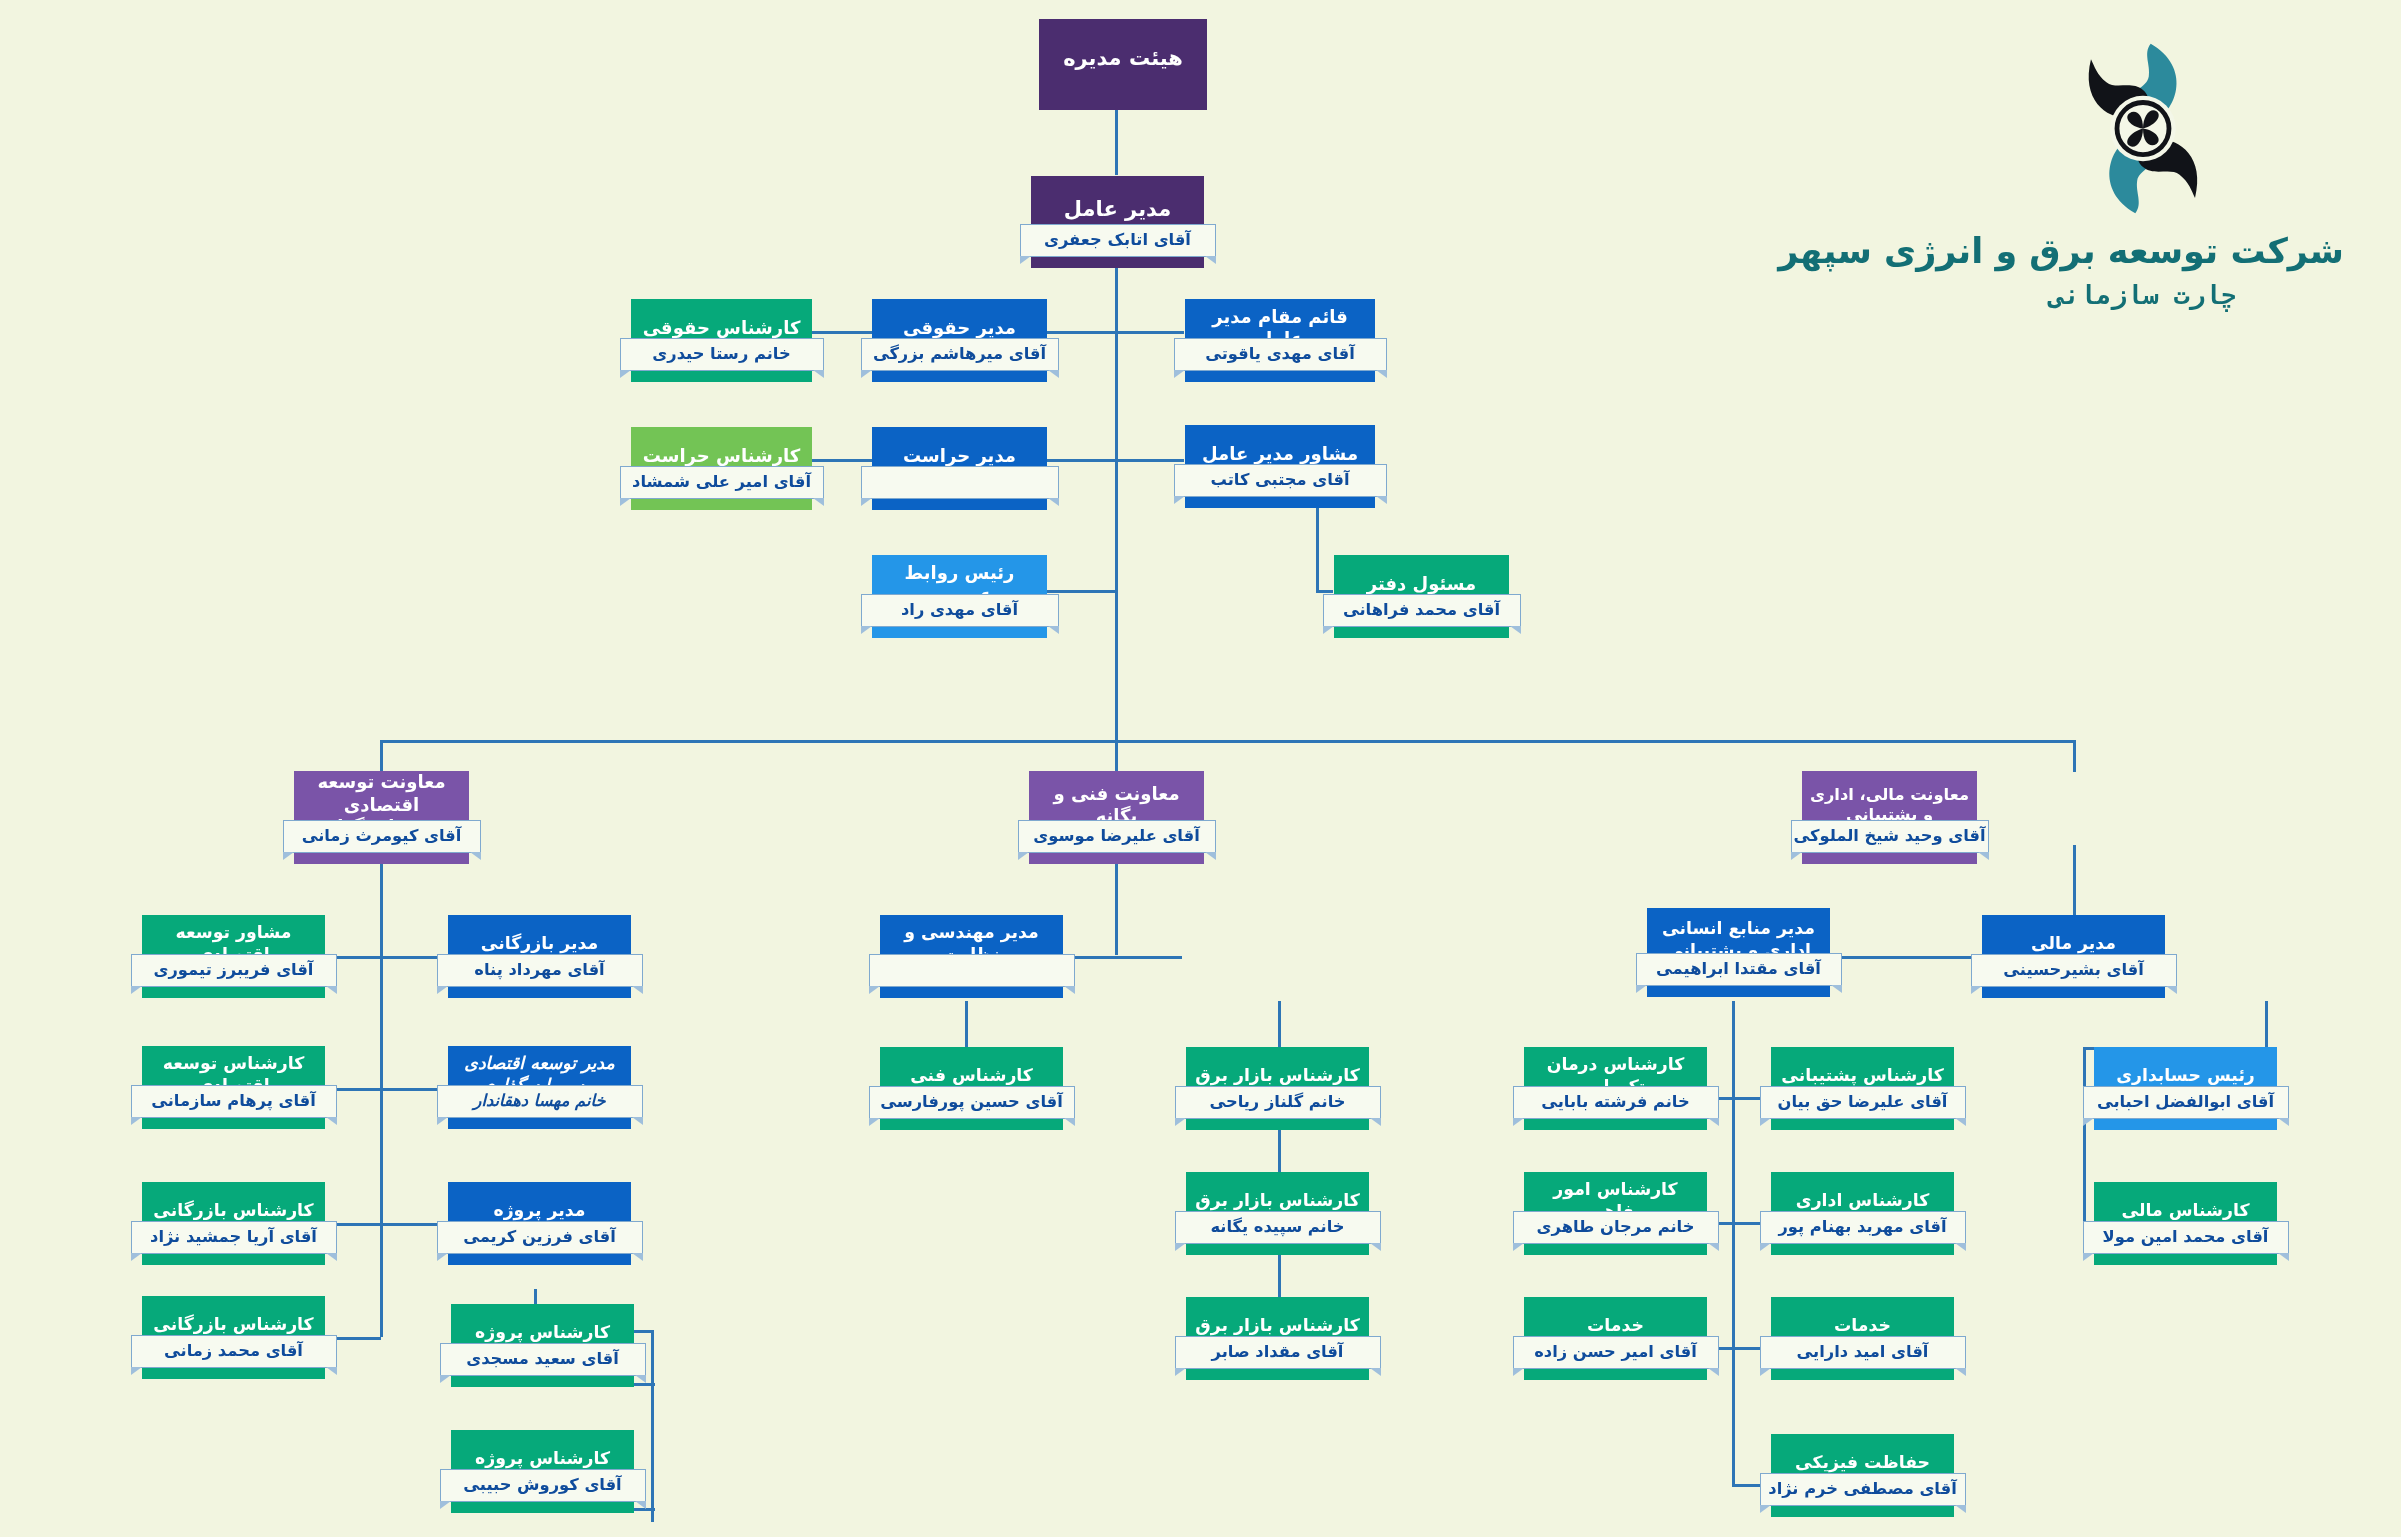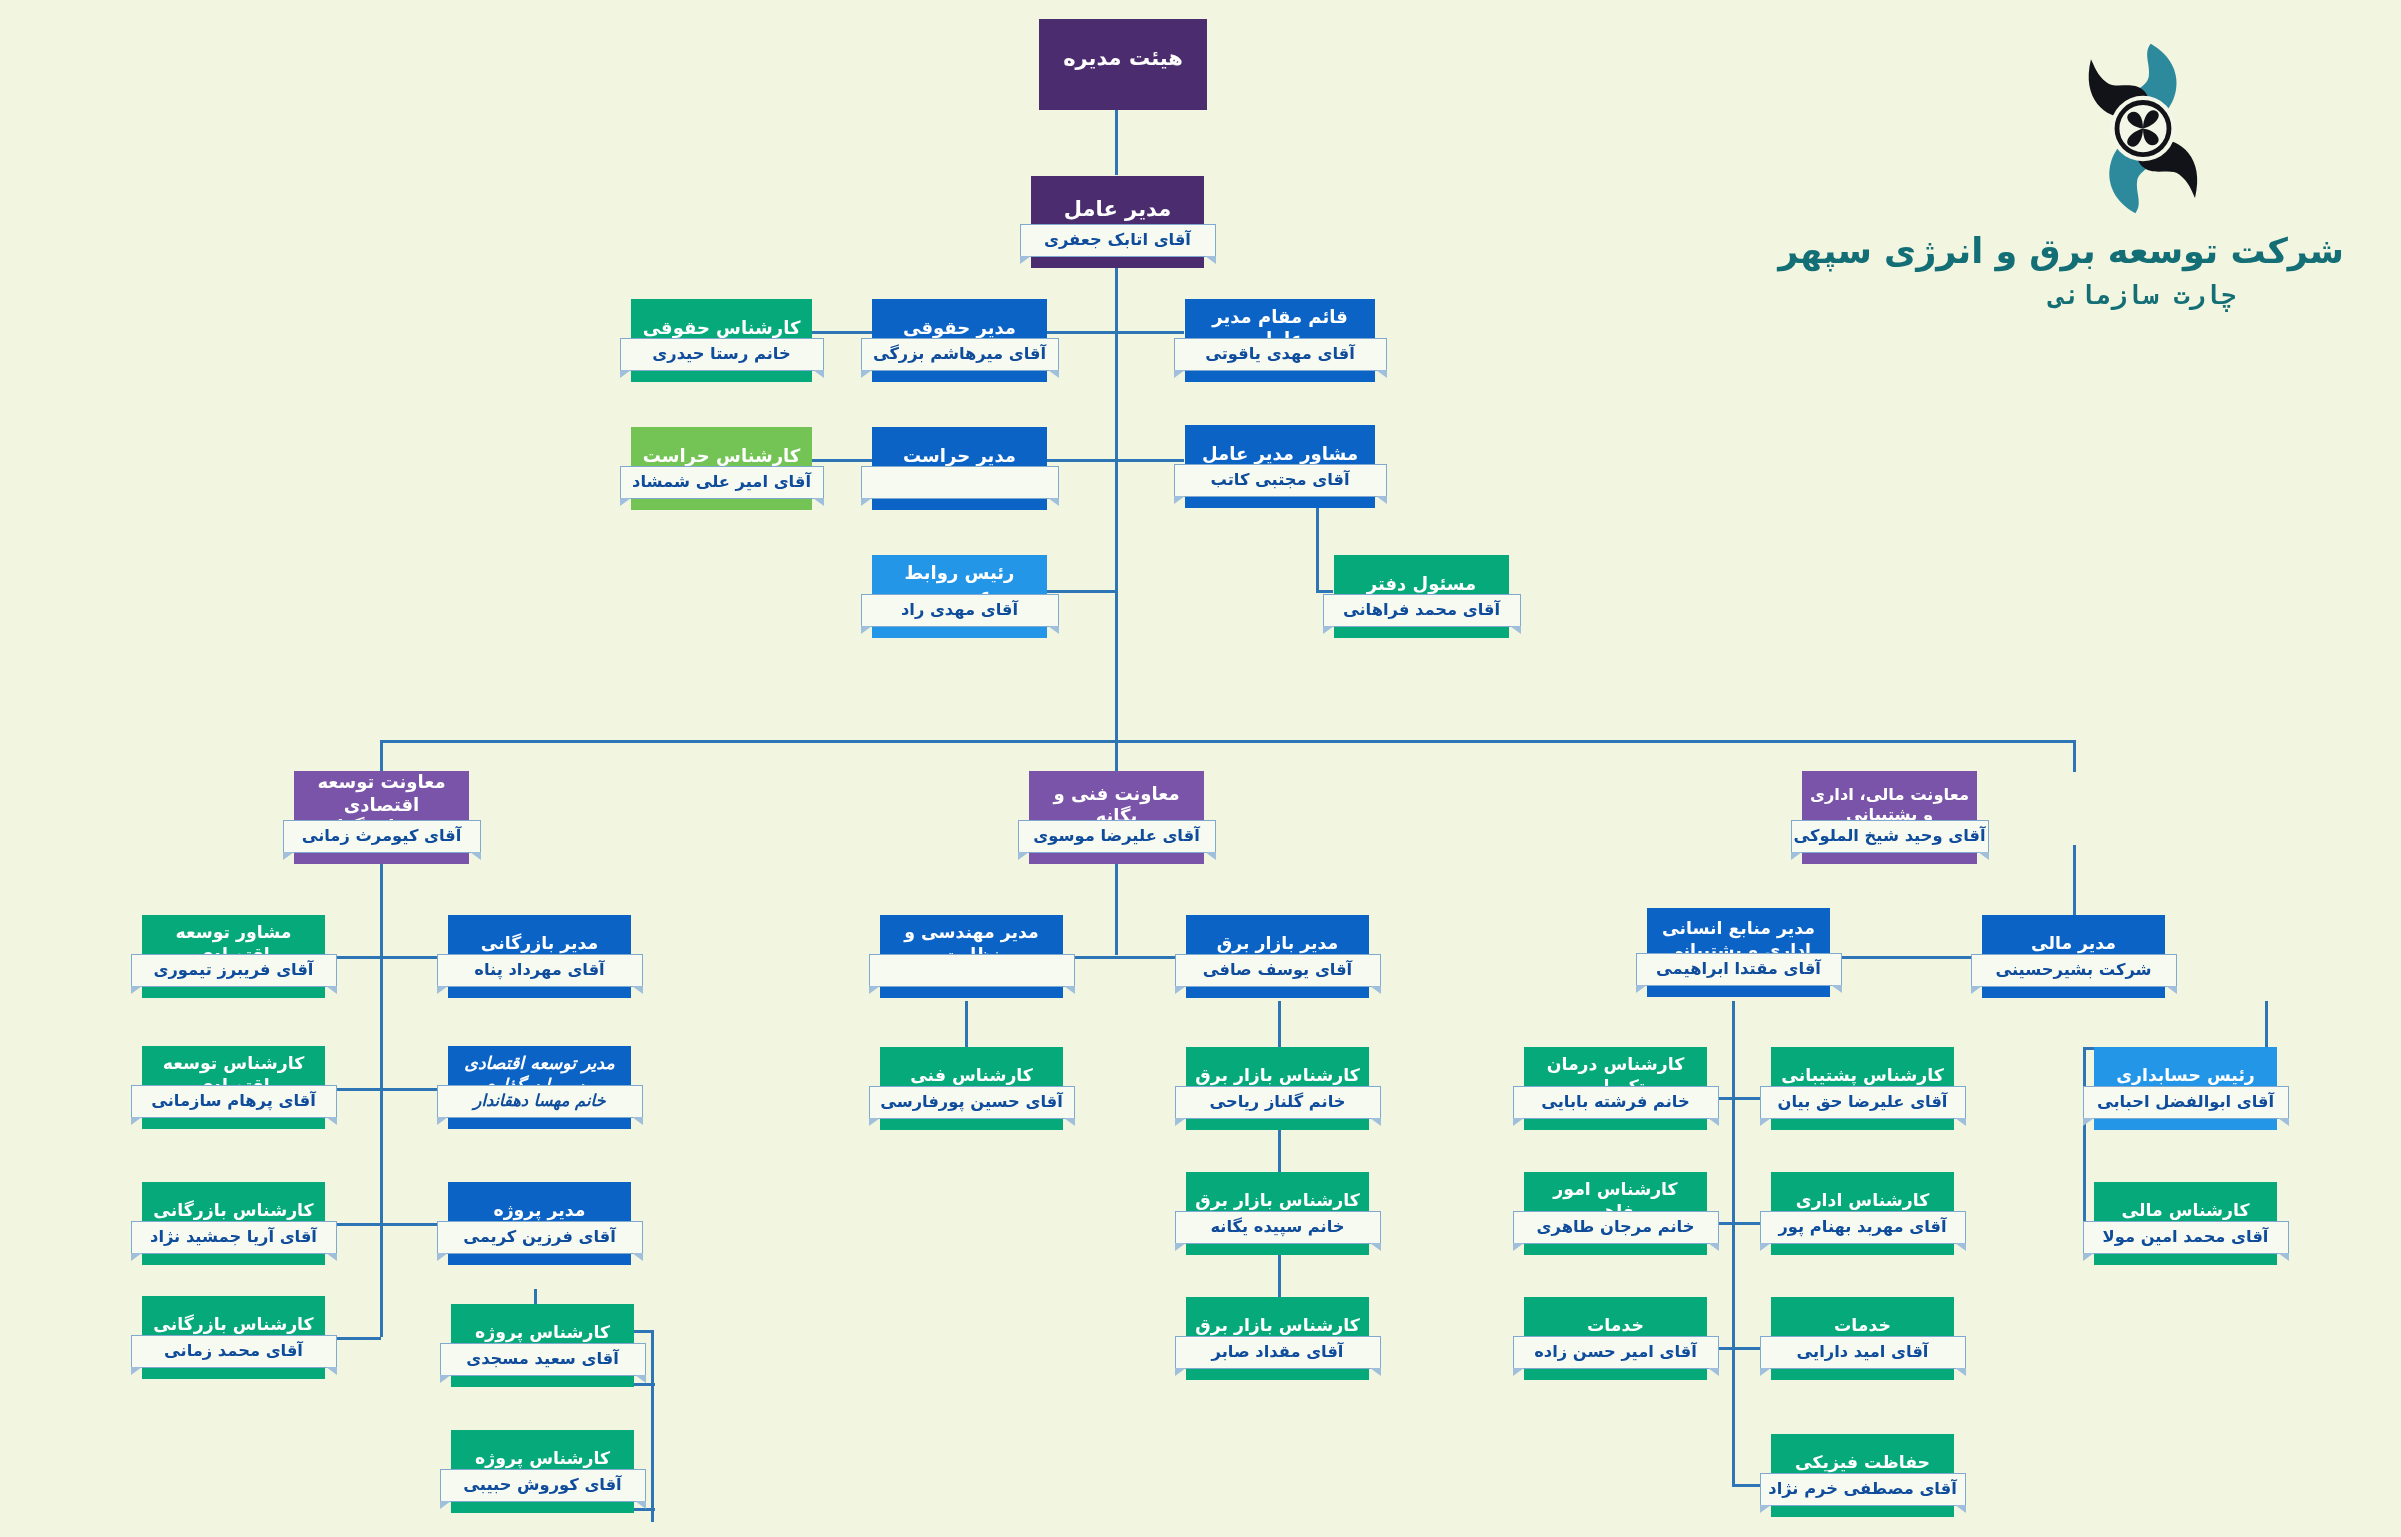--- a/index.html
+++ b/index.html
@@ -283,26 +283,20 @@
       <div class="plate">آقای کوروش حبیبی</div>
       </div>
   </div>
 
   <div class="node c-blue" style="left:880px;top:915px;width:183px;height:83px;">
     <div class="body">
         <span class="title f18">مدیر مهندسی و نظارت</span>
       <div class="plate"></div>
       </div>
   </div>
-  <div class="node c-blue" style="left:1186px;top:915px;width:183px;height:83px;">
-    <div class="body">
-        <span class="title f18">مدیر بازار برق</span>
-      <div class="plate">آقای یوسف صافی</div>
-      </div>
-  </div>
   <div class="node c-green" style="left:880px;top:1047px;width:183px;height:83px;">
     <div class="body">
         <span class="title f18">کارشناس فنی</span>
       <div class="plate">آقای حسین پورفارسی</div>
       </div>
   </div>
   <div class="node c-green" style="left:1186px;top:1047px;width:183px;height:83px;">
     <div class="body">
         <span class="title f18">کارشناس بازار برق</span>
       <div class="plate">خانم گلناز ریاحی</div>
@@ -324,21 +318,21 @@
   <div class="node c-blue" style="left:1647px;top:908px;width:183px;height:89px;">
     <div class="body">
         <span class="title f18" style="white-space:pre-line;">مدیر منابع انسانی
 اداری و پشتیبانی</span>
       <div class="plate">آقای مقتدا ابراهیمی</div>
       </div>
   </div>
   <div class="node c-blue" style="left:1982px;top:915px;width:183px;height:83px;">
     <div class="body">
         <span class="title f18">مدیر مالی</span>
-      <div class="plate">شرکت بشیرحسینی</div>
+      <div class="plate">آقای بشیرحسینی</div>
       </div>
   </div>
 
   <div class="node c-green" style="left:1524px;top:1047px;width:183px;height:83px;">
     <div class="body">
         <span class="title f18">کارشناس درمان تکمیلی</span>
       <div class="plate">خانم فرشته بابایی</div>
       </div>
   </div>
   <div class="node c-green" style="left:1771px;top:1047px;width:183px;height:83px;">

